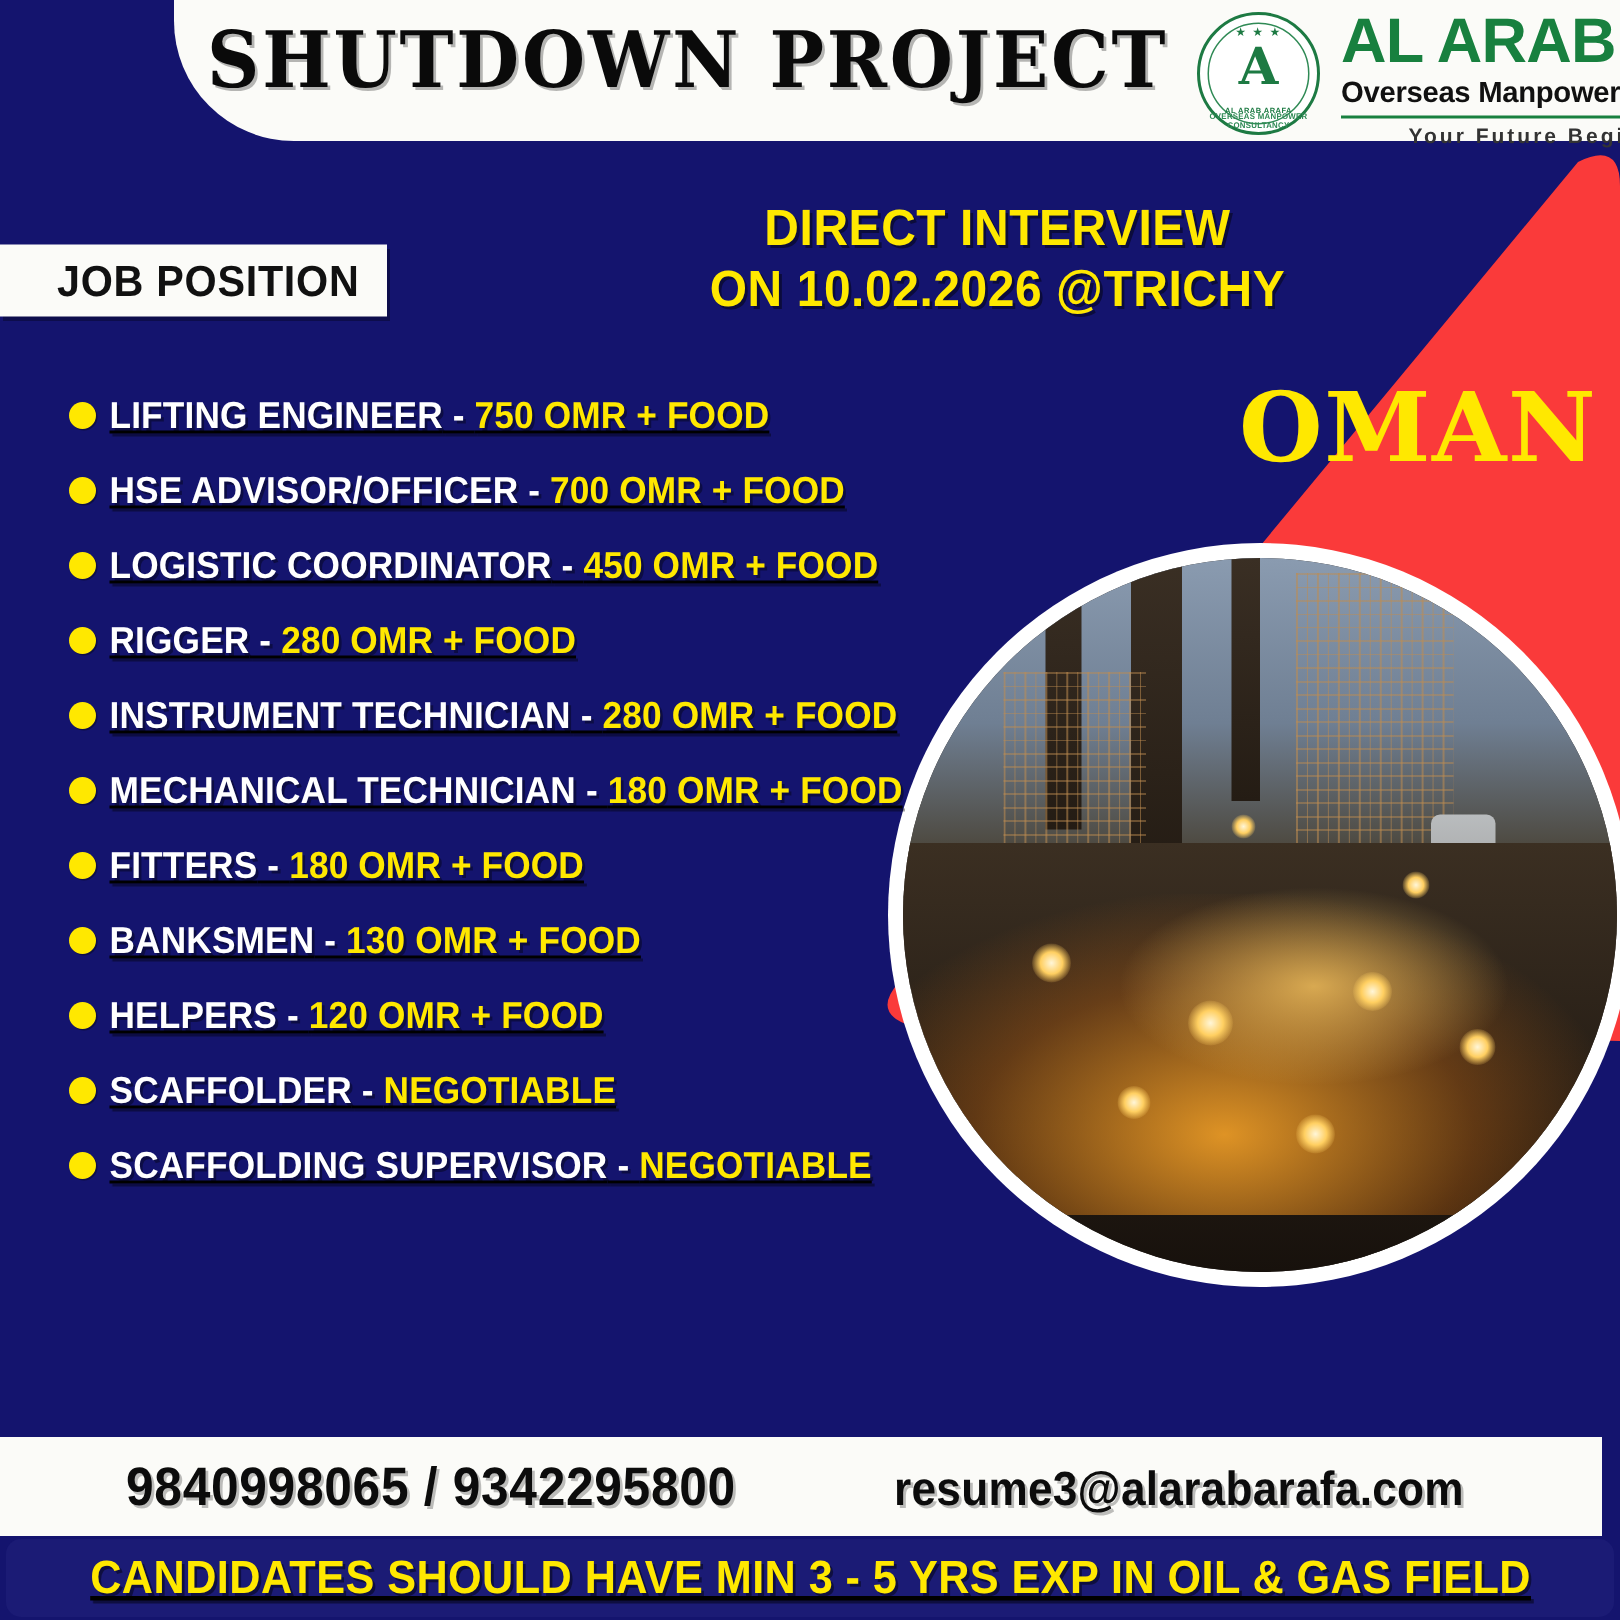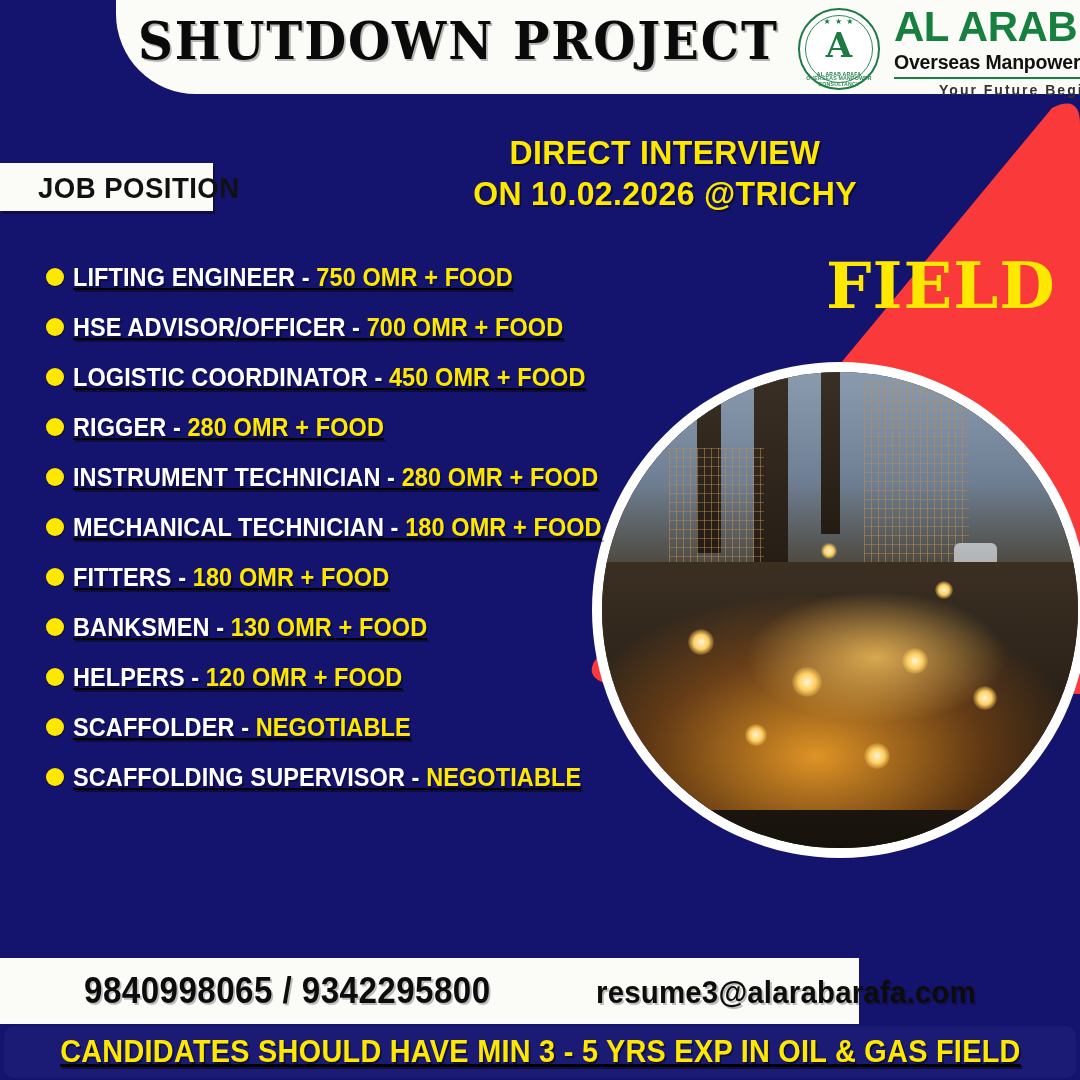--- a/index.html
+++ b/index.html
@@ -143,21 +143,21 @@
     position:absolute;border-radius:50% 50% 0 0;
     background:linear-gradient(#c9ccce,#9aa0a3 65%,#6c7073);
   }
   .lamp{
     position:absolute;border-radius:50%;
     background:radial-gradient(circle, #fff6d8 0%, #ffcf61 40%, rgba(255,160,30,0) 75%);
   }
 
   
   #job-position-box{
-    position:absolute;left:0;top:163px;width:213px;height:48px;
+    position:absolute;left:0;top:163px;width:258px;height:48px;
     background:#fbfbf8;z-index:4;
     box-shadow:2px 3px 0 rgba(0,0,0,.3);
   }
   #job-position-label{
     position:absolute;left:38px;top:9px;
     font-weight:bold;font-size:29px;color:#111;
     letter-spacing:.5px;
     transform:scaleX(.95);transform-origin:left center;
     white-space:nowrap;
   }
@@ -192,21 +192,21 @@
     letter-spacing:.1px;
     transform:scaleX(.94);transform-origin:left center;
     text-shadow:2px 2px 0 rgba(0,0,0,.38);
   }
   .job-title{color:#ffffff;}
   .job-dash{color:#ffffff;}
   .job-salary{color:#ffe800;}
 
   
   #contact-strip{
-    position:absolute;left:0;top:958px;width:859px;height:66px;
+    position:absolute;left:0;top:958px;width:1068px;height:66px;
     background:#fbfbf8;z-index:6;
   }
   #contact-phones{
     position:absolute;left:84px;top:12px;
     font-weight:bold;font-size:36px;color:#0c0c0c;
     letter-spacing:.5px;
     transform:scaleX(.92);transform-origin:left center;
     white-space:nowrap;
     text-shadow:2px 2px 0 rgba(0,0,0,.25);
   }
@@ -261,21 +261,21 @@
       <div class="lamp" style="left:40%;top:62%;width:30px;height:30px;"></div>
       <div class="lamp" style="left:63%;top:58%;width:26px;height:26px;"></div>
       <div class="lamp" style="left:78%;top:66%;width:24px;height:24px;"></div>
       <div class="lamp" style="left:30%;top:74%;width:22px;height:22px;"></div>
       <div class="lamp" style="left:55%;top:78%;width:26px;height:26px;"></div>
       <div class="lamp" style="left:70%;top:44%;width:18px;height:18px;"></div>
       <div class="lamp" style="left:46%;top:36%;width:16px;height:16px;"></div>
     </div>
   </div>
 
-  <div id="oman-label">FIELD</div>
+  <div id="oman-label">OMAN</div>
 
   <div id="header-banner">
     <div id="header-title">SHUTDOWN PROJECT</div>
 
     <div id="logo-seal">
       <div class="ring"></div>
       <div class="ring2"></div>
       <div class="seal-top">★ ★ ★</div>
       <div class="mono">A</div>
       <div class="seal-bot">AL ARAB ARAFA</div>

